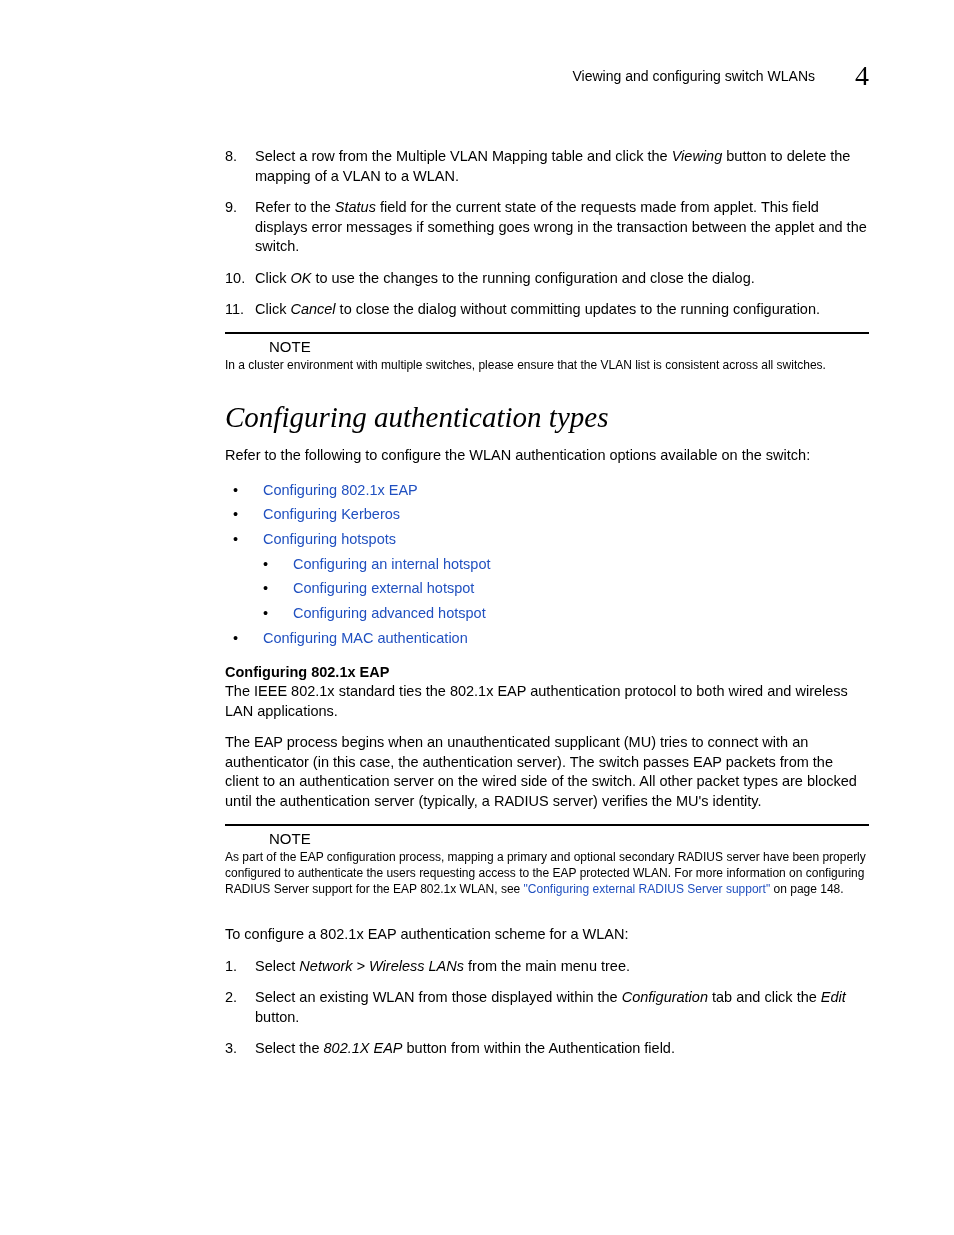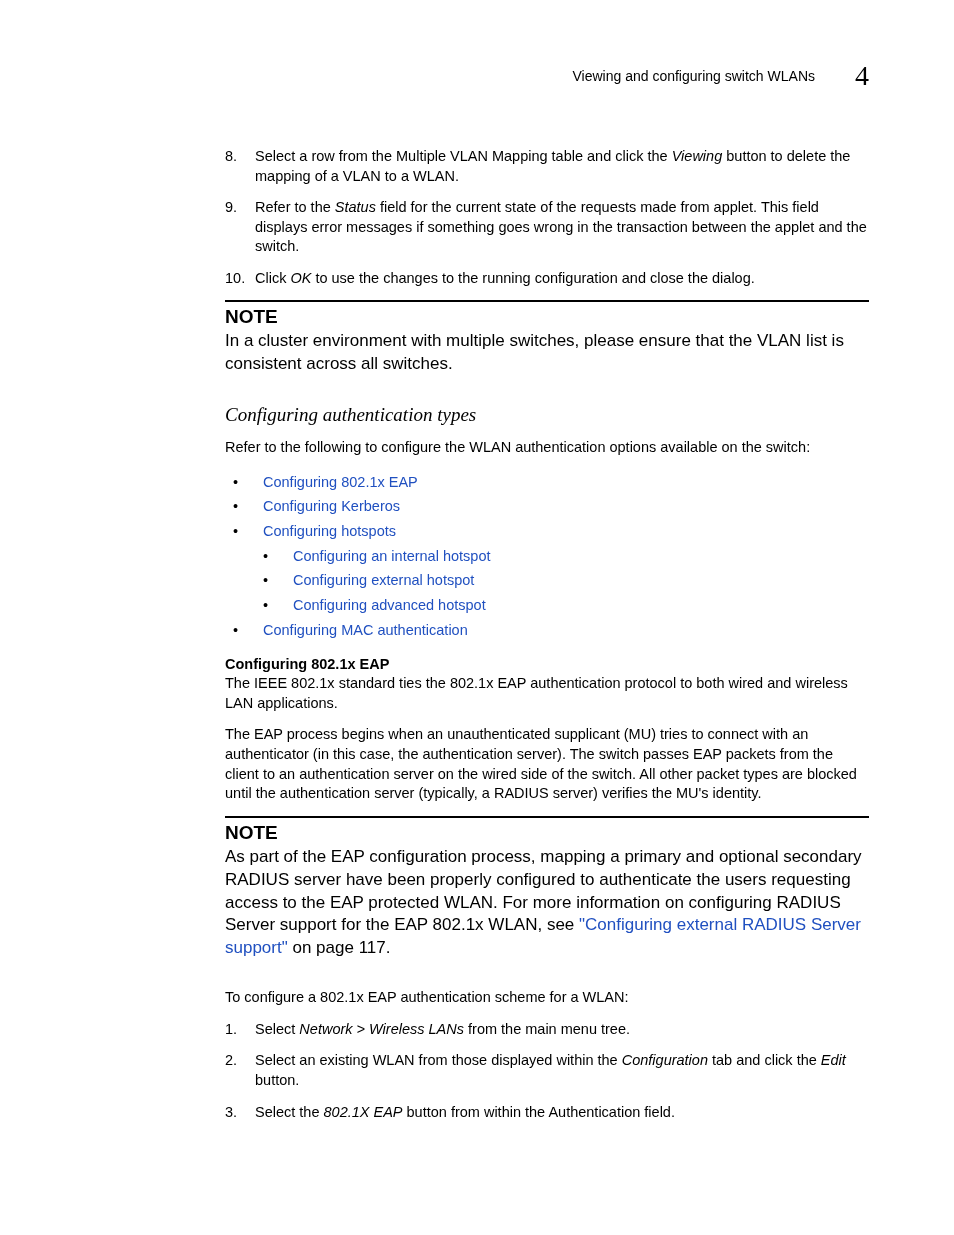--- a/index.html
+++ b/index.html
@@ -45,33 +45,34 @@
     flex: 0 0 30px;
   }
   .ol-item .txt { flex: 1; }
   .italic { font-style: italic; }
   .note-rule {
     border: none;
     border-top: 2px solid #000;
     margin: 8px 0 4px 0;
   }
   .note-label {
-    font-weight: bold;
-    font-size: 19px;
+    font-weight: normal;
+    font-size: 15px;
     margin-bottom: 2px;
+    margin-left: 44px;
   }
   .note-body {
-    font-size: 17px;
+    font-size: 12px;
     line-height: 1.35;
     margin-bottom: 28px;
   }
   .h2 {
     font-family: Georgia, 'Times New Roman', serif;
     font-style: italic;
-    font-size: 19px;
+    font-size: 29px;
     margin: 22px 0 12px 0;
     font-weight: normal;
   }
   .para {
     font-size: 14.5px;
     line-height: 1.35;
     margin-bottom: 12px;
   }
   .bullets {
     margin: 6px 0 14px 0;
@@ -114,20 +115,24 @@
           <div class="txt">Select a row from the Multiple VLAN Mapping table and click the <span class="italic">Viewing</span> button to delete the mapping of a VLAN to a WLAN.</div>
         </div>
         <div class="ol-item">
           <div class="num">9.</div>
           <div class="txt">Refer to the <span class="italic">Status</span> field for the current state of the requests made from applet. This field displays error messages if something goes wrong in the transaction between the applet and the switch.</div>
         </div>
         <div class="ol-item">
           <div class="num">10.</div>
           <div class="txt">Click <span class="italic">OK</span> to use the changes to the running configuration and close the dialog.</div>
         </div>
+        <div class="ol-item">
+          <div class="num">11.</div>
+          <div class="txt">Click <span class="italic">Cancel</span> to close the dialog without committing updates to the running configuration.</div>
+        </div>
       </div>
 
     <hr class="note-rule">
     <div class="note-label">NOTE</div>
     <div class="note-body">In a cluster environment with multiple switches, please ensure that the VLAN list is consistent across all switches.</div>
 
     <div class="h2">Configuring authentication types</div>
 
     <div class="para">Refer to the following to configure the WLAN authentication options available on the switch:</div>
 
@@ -164,21 +169,21 @@
       </div>
     </div>
 
     <div class="h4">Configuring 802.1x EAP</div>
     <div class="para">The IEEE 802.1x standard ties the 802.1x EAP authentication protocol to both wired and wireless LAN applications.</div>
     <div class="para">The EAP process begins when an unauthenticated supplicant (MU) tries to connect with an authenticator (in this case, the authentication server). The switch passes EAP packets from the client to an authentication server on the wired side of the switch. All other packet types are blocked until the authentication server (typically, a RADIUS server) verifies the MU's identity.</div>
 
     <hr class="note-rule">
     <div class="note-label">NOTE</div>
     <div class="note-body">
-      <span>As part of the EAP configuration process, mapping a primary and optional secondary RADIUS server have been properly configured to authenticate the users requesting access to the EAP protected WLAN. For more information on configuring RADIUS Server support for the EAP 802.1x WLAN, see </span><span class="link">"Configuring external RADIUS Server support"</span><span> on page 117.</span>
+      <span>As part of the EAP configuration process, mapping a primary and optional secondary RADIUS server have been properly configured to authenticate the users requesting access to the EAP protected WLAN. For more information on configuring RADIUS Server support for the EAP 802.1x WLAN, see </span><span class="link">"Configuring external RADIUS Server support"</span><span> on page 148.</span>
     </div>
 
     <div class="para">To configure a 802.1x EAP authentication scheme for a WLAN:</div>
 
     <div id="steps-b">
         <div class="ol-item">
           <div class="num">1.</div>
           <div class="txt">Select <span class="italic">Network &gt; Wireless LANs</span> from the main menu tree.</div>
         </div>
         <div class="ol-item">

